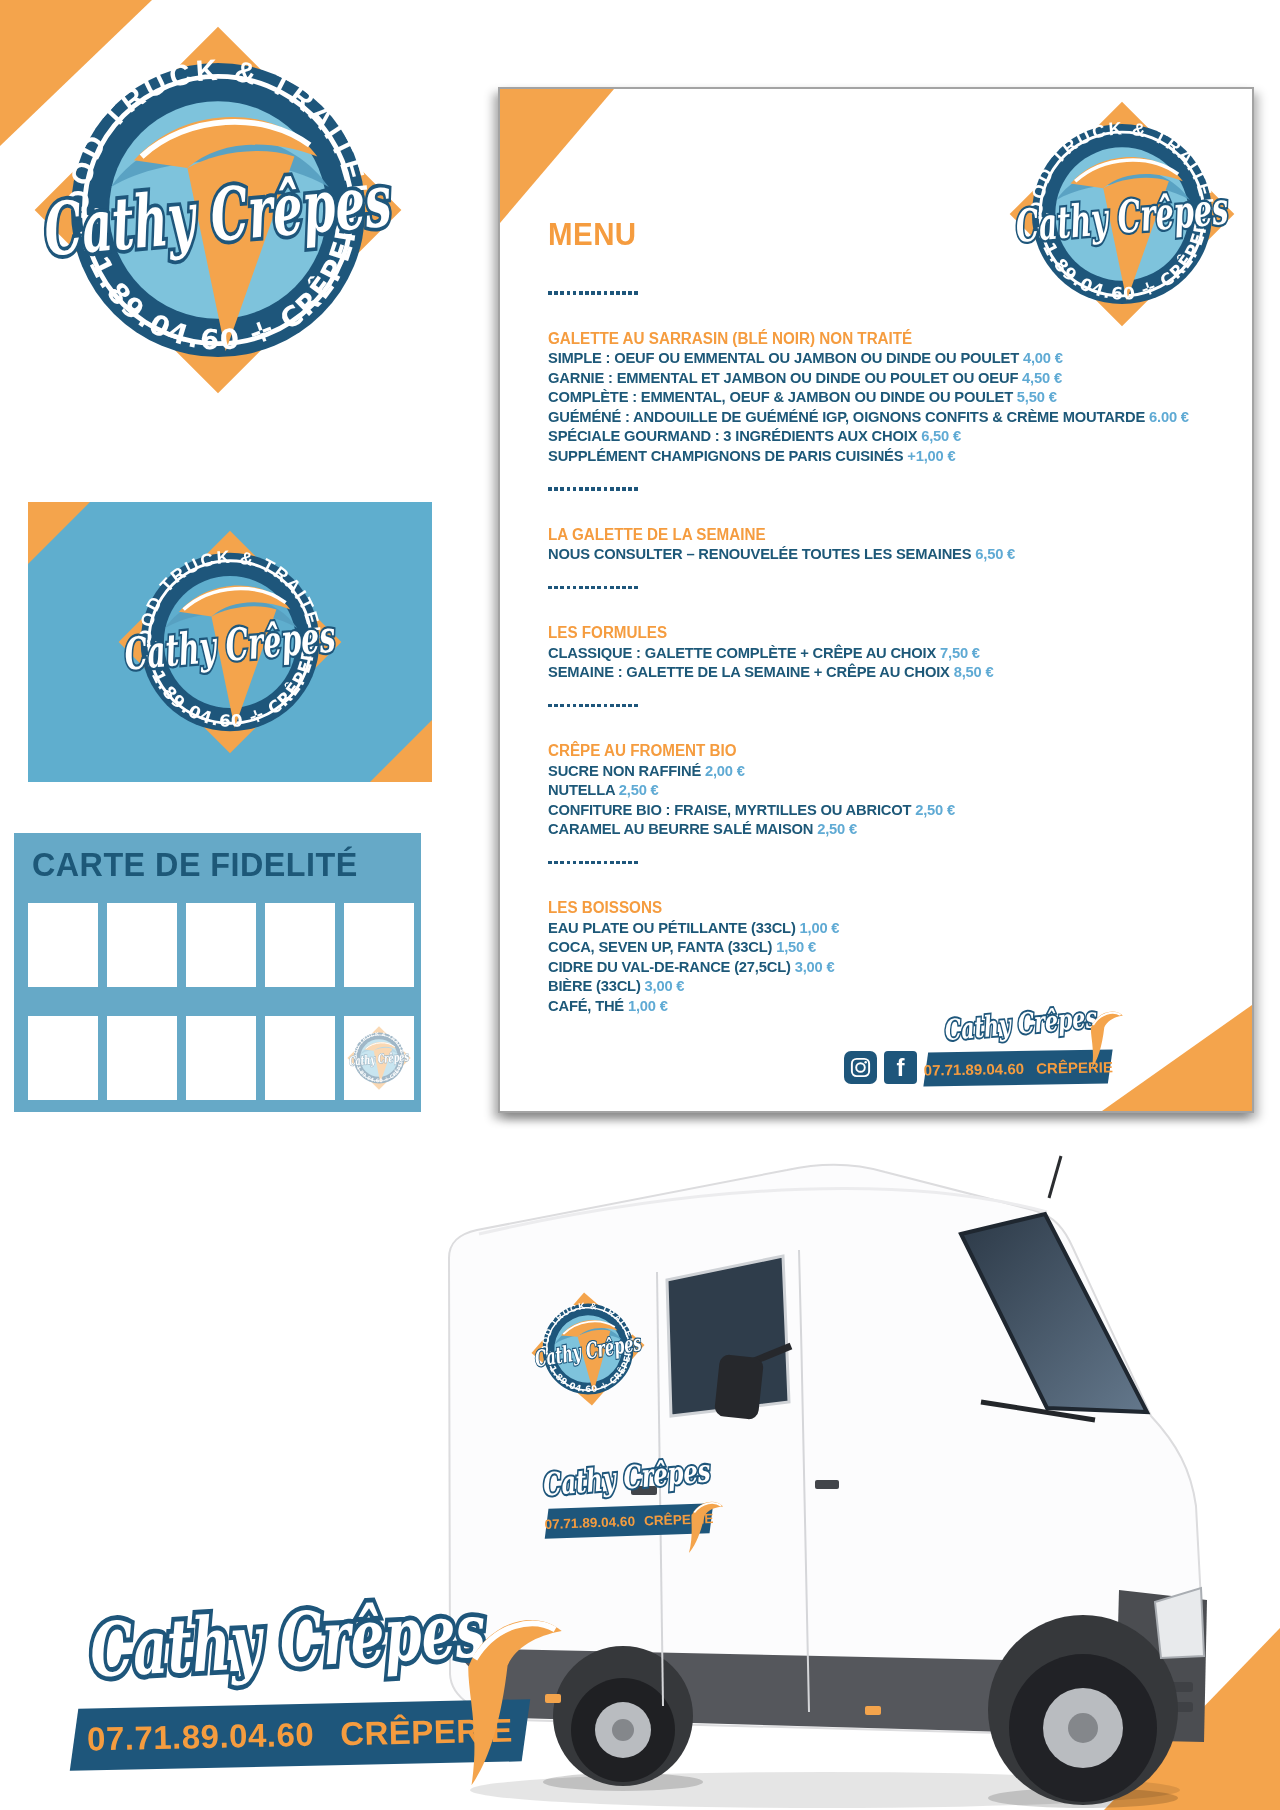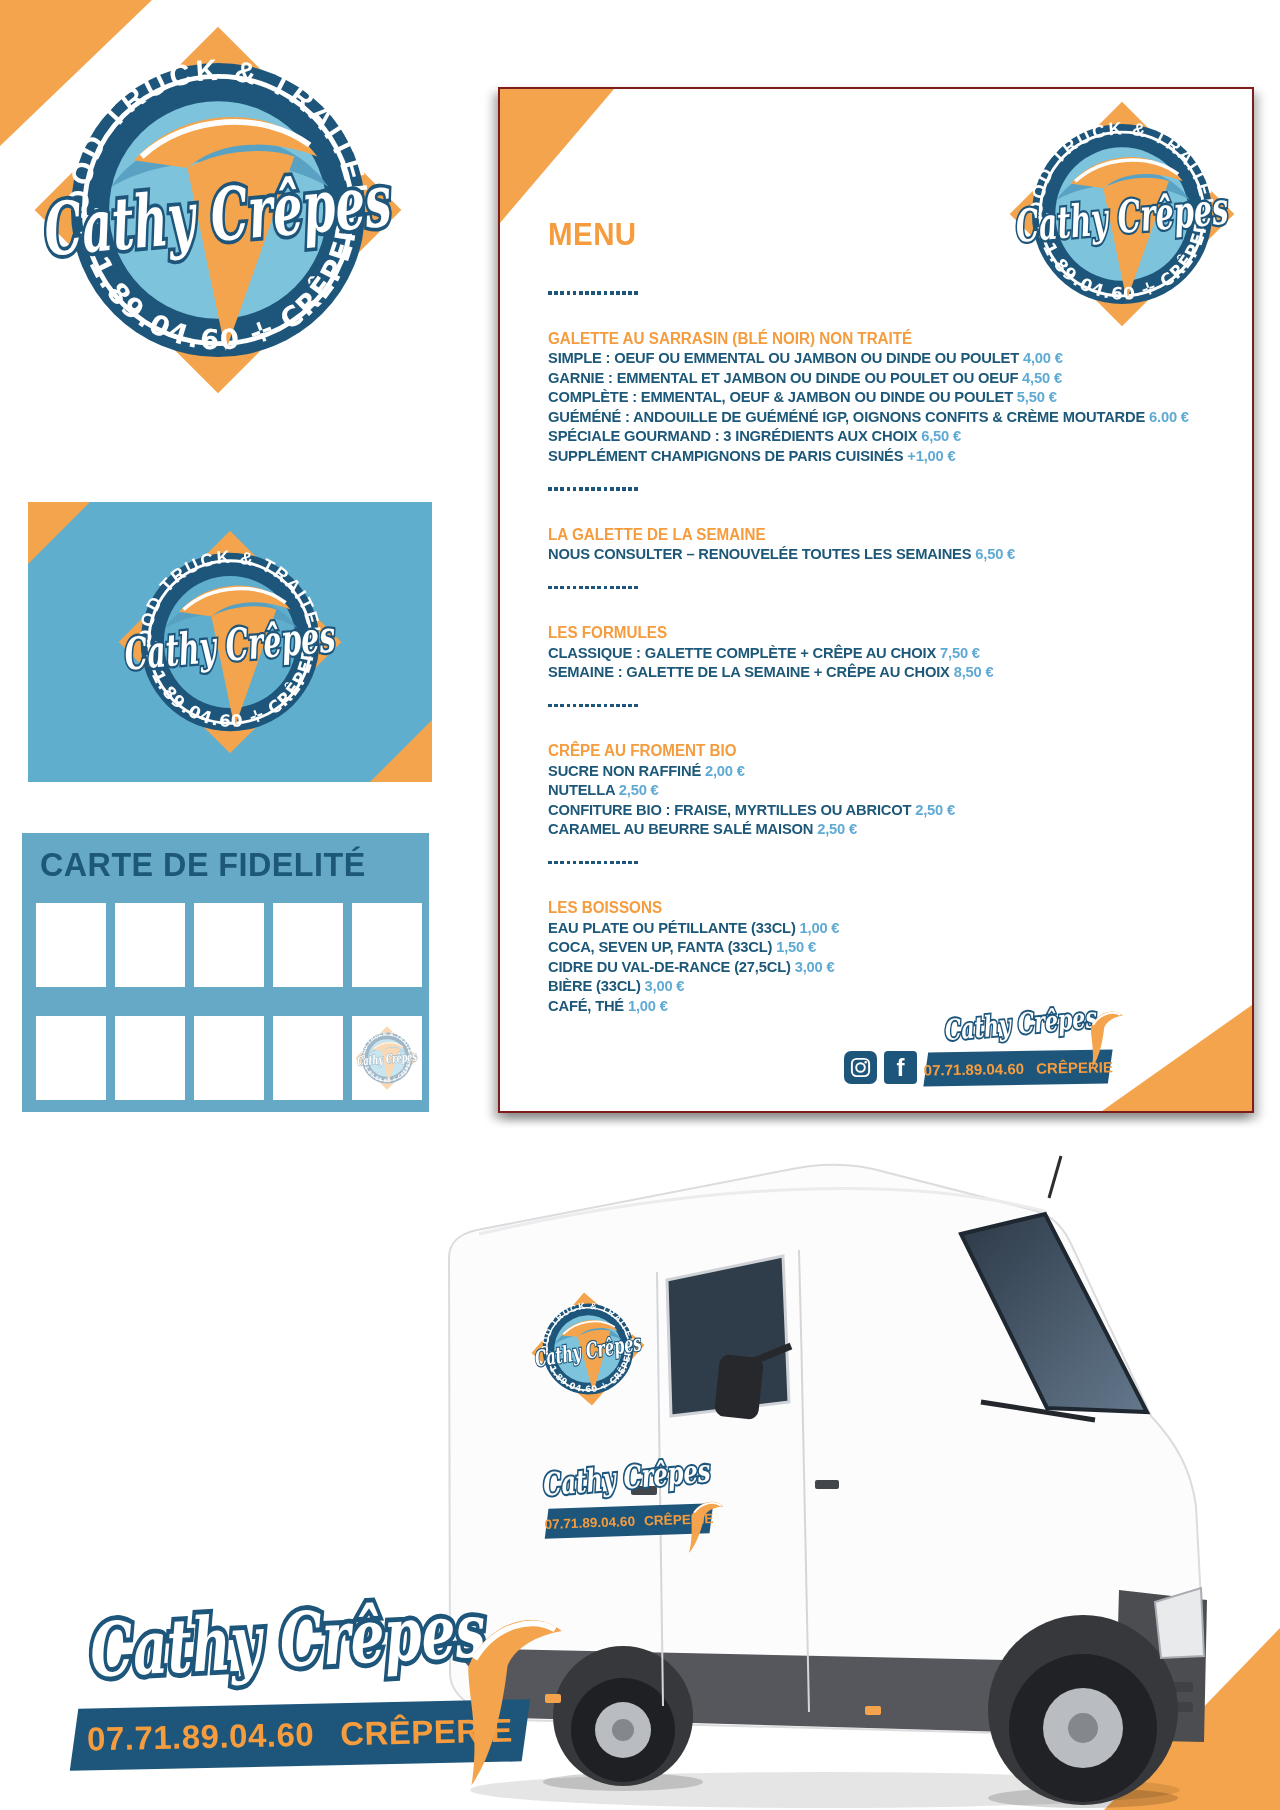--- a/index.html
+++ b/index.html
@@ -22,30 +22,30 @@
   .logo-main{left:27px;top:19px;width:382px;height:382px}
 
   
   .biz-card{left:28px;top:502px;width:404px;height:280px;background:var(--card_blue)}
   .biz-card .ct{position:absolute;background:var(--orange)}
   .biz-card .ct-tl{left:0;top:0;width:62px;height:62px;clip-path:polygon(0 0,100% 0,0 100%)}
   .biz-card .ct-br{right:0;bottom:0;width:62px;height:62px;clip-path:polygon(100% 0,100% 100%,0 100%)}
   .biz-card .logo-wrap{position:absolute;left:86px;top:24px;width:232px;height:232px;--logo_inner:var(--card_blue)}
 
   
-  .fid-card{left:22px;top:833px;width:407px;height:279px;background:var(--loyalty_blue)}
+  .fid-card{left:14px;top:833px;width:407px;height:279px;background:var(--loyalty_blue)}
   .fid-title{position:absolute;left:18px;top:12px;font-size:34px;font-weight:bold;color:var(--ink_blue);
     letter-spacing:.5px;transform:scaleX(.95);transform-origin:0 0;white-space:nowrap}
   .stamps{position:absolute;left:14px;top:70px;display:grid;grid-template-columns:repeat(5,70px);
     grid-auto-rows:84px;column-gap:9px;row-gap:29px}
   .stamp{background:#fff;position:relative}
   .stamp .wm{position:absolute;left:2px;top:9px;width:66px;height:66px;opacity:.42}
 
   
-  .menu-page{left:498px;top:87px;width:756px;height:1026px;background:#fff;border:2px solid #7f1d1d;
+  .menu-page{left:498px;top:87px;width:756px;height:1026px;background:#fff;border:2px solid #a3a3a3;
     box-shadow:-5px 6px 9px rgba(0,0,0,.30),5px 6px 9px rgba(0,0,0,.25)}
   .menu-tri-tl{position:absolute;left:0;top:0;width:114px;height:134px;background:var(--orange);
     clip-path:polygon(0 0,100% 0,0 100%)}
   .menu-tri-br{position:absolute;right:0;bottom:0;width:150px;height:106px;background:var(--orange);
     clip-path:polygon(100% 0,100% 100%,0 100%)}
   .menu-logo{position:absolute;left:505px;top:8px;width:234px;height:234px}
   .menu-content{position:absolute;left:48px;top:128px;width:660px;transform:scaleX(.95);
     transform-origin:0 0;font-weight:bold}
   .menu-title{font-size:31px;line-height:36px;letter-spacing:.5px;color:var(--orange_deep);margin:0 0 38px}
   .m-dash{width:96px;height:3.5px;margin:22px 0 34px;

